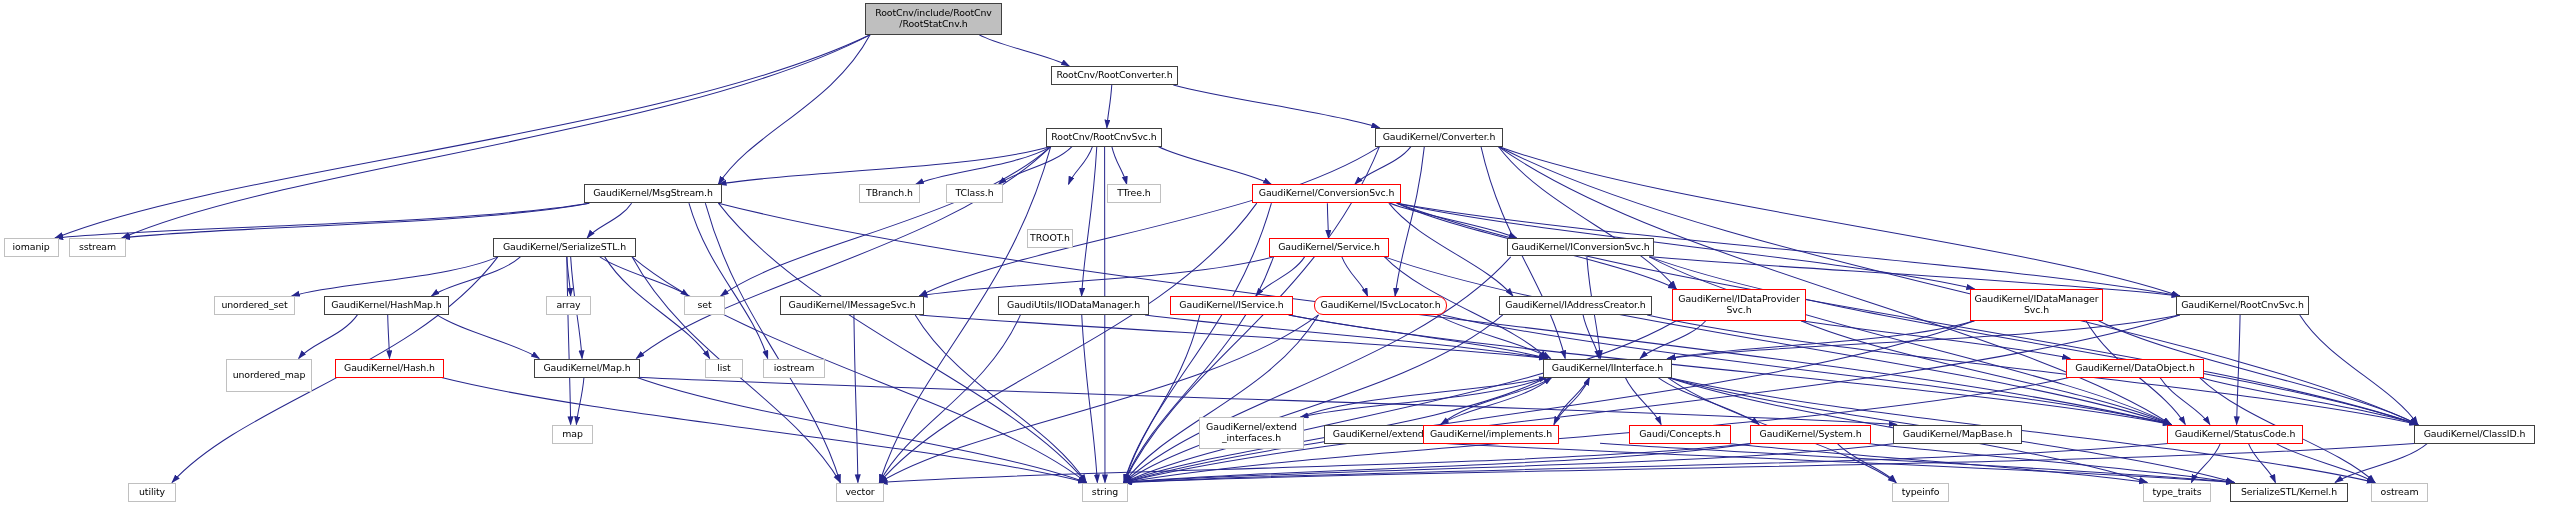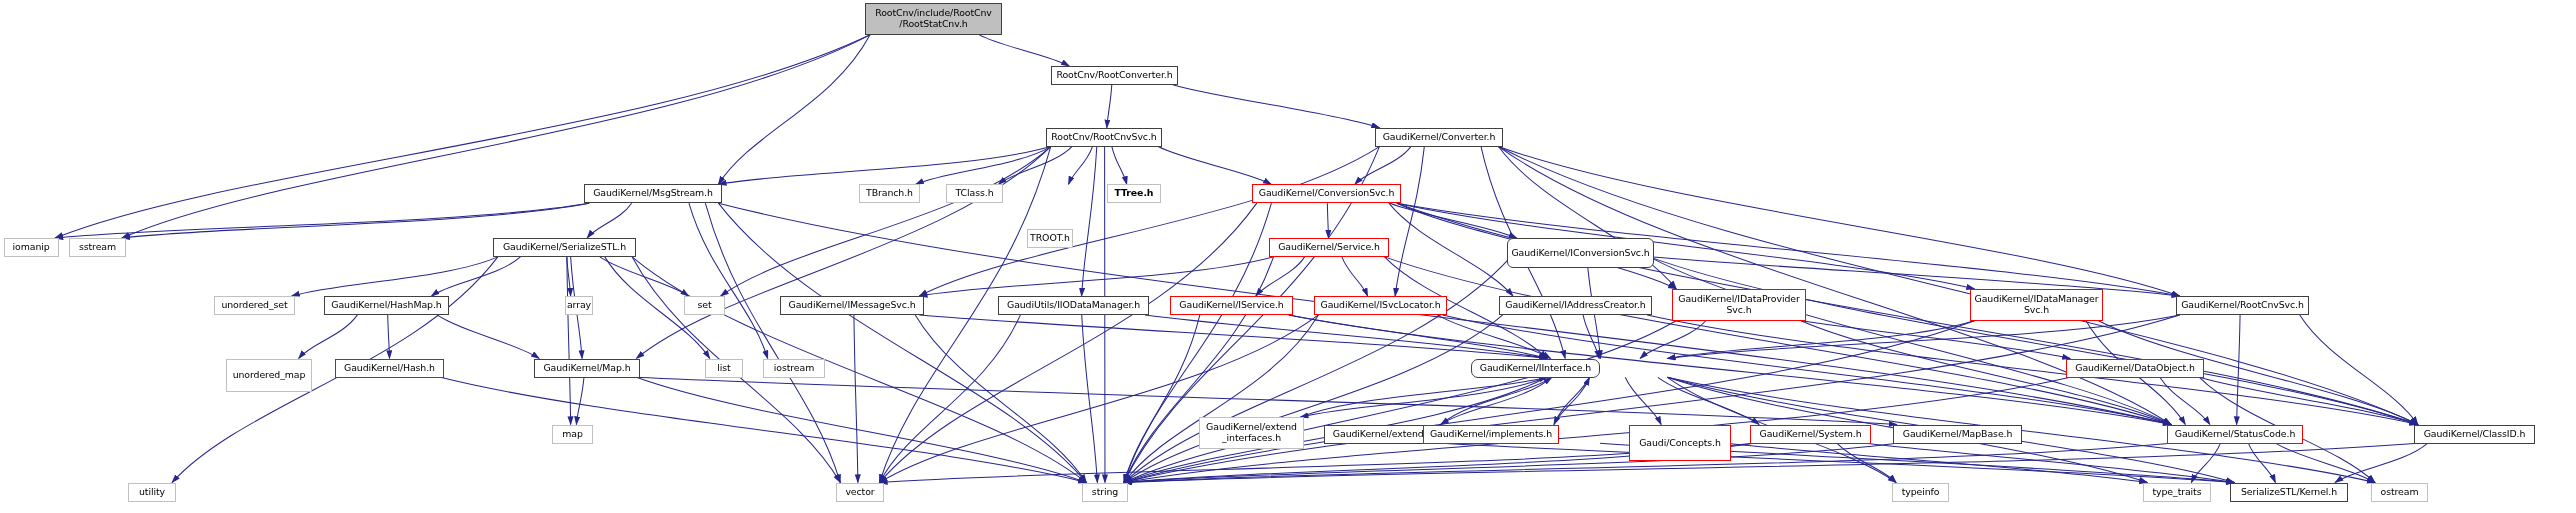--- a/index.html
+++ b/index.html
@@ -177,54 +177,54 @@
   </svg>
   <div id="nodes">
       <div class="node root" style="left: 865px; top: 2.9px; width: 137px; height: 32px;">RootCnv/include/RootCnv
 /RootStatCnv.h</div>
       <div class="node solid" style="left: 1051px; top: 66px; width: 127px; height: 19px;">RootCnv/RootConverter.h</div>
       <div class="node solid" style="left: 1046px; top: 128px; width: 116px; height: 19px;">RootCnv/RootCnvSvc.h</div>
       <div class="node solid" style="left: 1375px; top: 128px; width: 128px; height: 19px;">GaudiKernel/Converter.h</div>
       <div class="node " style="left: 859px; top: 184px; width: 61px; height: 19px;">TBranch.h</div>
       <div class="node " style="left: 946px; top: 184px; width: 57px; height: 19px;">TClass.h</div>
       <div class="node " style="left: 1027px; top: 184px; width: 46px; height: 19px; margin-top: 45px;">TROOT.h</div>
-      <div class="node " style="left: 1107px; top: 184px; width: 54px; height: 19px; font-weight: bold;">TTree.h</div>
+      <div class="node " style="left: 1107px; top: 184px; width: 54px; height: 19px;">TTree.h</div>
       <div class="node red" style="left: 1252px; top: 184px; width: 149px; height: 19px;">GaudiKernel/ConversionSvc.h</div>
       <div class="node solid" style="left: 584px; top: 184px; width: 138px; height: 19px;">GaudiKernel/MsgStream.h</div>
       <div class="node " style="left: 3.6px; top: 238px; width: 55px; height: 19px;">iomanip</div>
       <div class="node " style="left: 69px; top: 238px; width: 57px; height: 19px;">sstream</div>
       <div class="node solid" style="left: 493px; top: 238px; width: 143px; height: 19px;">GaudiKernel/SerializeSTL.h</div>
       <div class="node red" style="left: 1269px; top: 238px; width: 120px; height: 19px;">GaudiKernel/Service.h</div>
-      <div class="node solid" style="left: 1507px; top: 238px; width: 147px; height: 30px; border-radius: 6px;">GaudiKernel/IConversionSvc.h</div>
+      <div class="node solid" style="left: 1507px; top: 238px; width: 147px; height: 18px;">GaudiKernel/IConversionSvc.h</div>
       <div class="node " style="left: 214px; top: 296px; width: 81px; height: 19px;">unordered_set</div>
       <div class="node solid" style="left: 324px; top: 296px; width: 125px; height: 19px;">GaudiKernel/HashMap.h</div>
-      <div class="node " style="left: 565px; top: 296px; width: 28px; height: 19px;">array</div>
+      <div class="node " style="left: 546px; top: 296px; width: 45px; height: 19px;">array</div>
       <div class="node " style="left: 684px; top: 296px; width: 41px; height: 19px;">set</div>
       <div class="node solid" style="left: 780px; top: 296px; width: 144px; height: 19px;">GaudiKernel/IMessageSvc.h</div>
       <div class="node solid" style="left: 998px; top: 296px; width: 151px; height: 19px;">GaudiUtils/IIODataManager.h</div>
       <div class="node red" style="left: 1170px; top: 296px; width: 123px; height: 19px;">GaudiKernel/IService.h</div>
-      <div class="node red" style="left: 1314px; top: 296px; width: 133px; height: 19px;">GaudiKernel/ISvcLocator.h</div>
+      <div class="node red" style="left: 1314px; top: 296px; width: 133px; height: 19px; border-radius: 9px;">GaudiKernel/ISvcLocator.h</div>
       <div class="node solid" style="left: 1499px; top: 296px; width: 153px; height: 19px;">GaudiKernel/IAddressCreator.h</div>
       <div class="node red" style="left: 1672px; top: 289px; width: 134px; height: 32px;">GaudiKernel/IDataProvider
 Svc.h</div>
       <div class="node red" style="left: 1970px; top: 289px; width: 133px; height: 32px;">GaudiKernel/IDataManager
 Svc.h</div>
       <div class="node solid" style="left: 2176px; top: 296px; width: 133px; height: 19px;">GaudiKernel/RootCnvSvc.h</div>
       <div class="node " style="left: 226px; top: 359px; width: 86px; height: 33px;">unordered_map</div>
       <div class="node red" style="left: 335px; top: 359px; width: 109px; height: 19px;">GaudiKernel/Hash.h</div>
       <div class="node solid" style="left: 534px; top: 359px; width: 106px; height: 19px;">GaudiKernel/Map.h</div>
       <div class="node " style="left: 705px; top: 359px; width: 38px; height: 19px;">list</div>
       <div class="node " style="left: 763px; top: 359px; width: 62px; height: 19px;">iostream</div>
-      <div class="node solid" style="left: 1471px; top: 359px; width: 129px; height: 19px; border-radius: 7px;">GaudiKernel/IInterface.h</div>
+      <div class="node solid" style="left: 1543px; top: 359px; width: 129px; height: 19px;">GaudiKernel/IInterface.h</div>
       <div class="node red" style="left: 2066px; top: 359px; width: 138px; height: 19px;">GaudiKernel/DataObject.h</div>
       <div class="node " style="left: 1199px; top: 417px; width: 105px; height: 32px;">GaudiKernel/extend
 _interfaces.h</div>
       <div class="node solid" style="left: 1324px; top: 425px; width: 122px; height: 19px;">GaudiKernel/extends.h</div>
       <div class="node red" style="left: 1423px; top: 425px; width: 136px; height: 19px;">GaudiKernel/implements.h</div>
-      <div class="node red" style="left: 1629px; top: 425px; width: 102px; height: 36px;">Gaudi/Concepts.h</div>
+      <div class="node red" style="left: 1629px; top: 425px; width: 102px; height: 19px;">Gaudi/Concepts.h</div>
       <div class="node red" style="left: 1750px; top: 425px; width: 121px; height: 19px;">GaudiKernel/System.h</div>
       <div class="node solid" style="left: 1893px; top: 425px; width: 129px; height: 19px;">GaudiKernel/MapBase.h</div>
       <div class="node red" style="left: 2167px; top: 425px; width: 136px; height: 19px;">GaudiKernel/StatusCode.h</div>
       <div class="node solid" style="left: 2414px; top: 425px; width: 121px; height: 19px;">GaudiKernel/ClassID.h</div>
       <div class="node " style="left: 552px; top: 425px; width: 41px; height: 19px;">map</div>
       <div class="node " style="left: 128px; top: 483px; width: 48px; height: 19px;">utility</div>
       <div class="node " style="left: 836px; top: 483px; width: 48px; height: 19px;">vector</div>
       <div class="node " style="left: 1082px; top: 483px; width: 46px; height: 19px;">string</div>
       <div class="node " style="left: 1892px; top: 483px; width: 57px; height: 19px;">typeinfo</div>
       <div class="node " style="left: 2143px; top: 483px; width: 68px; height: 19px;">type_traits</div>

